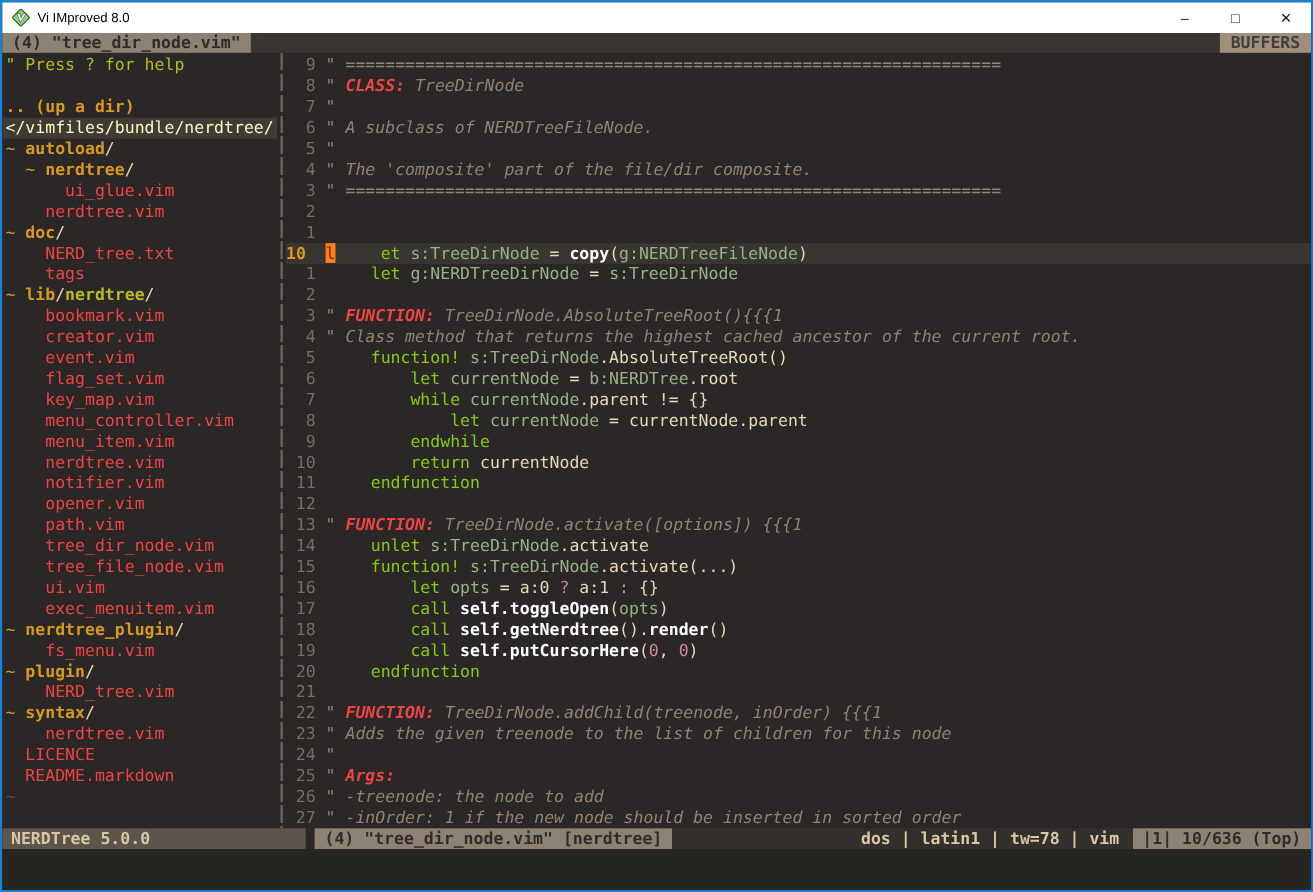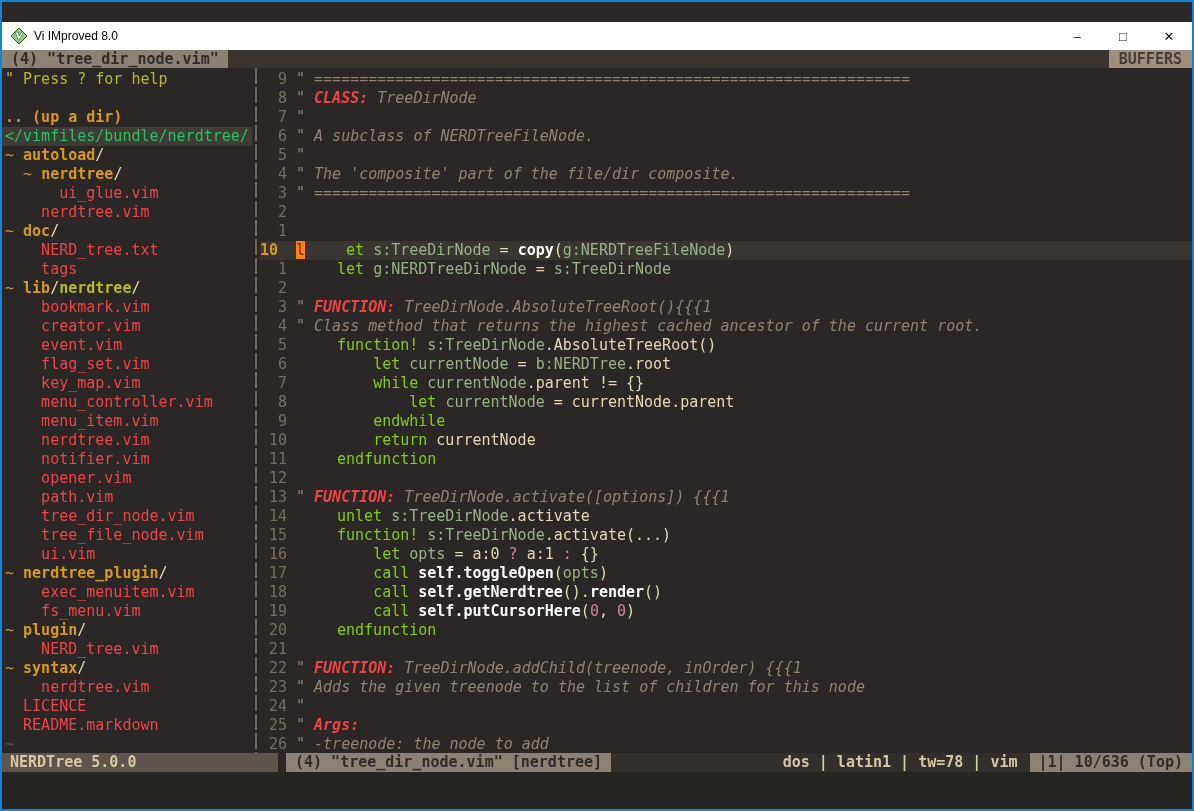--- a/index.html
+++ b/index.html
@@ -6,21 +6,21 @@
   .window{
     width:1194px;height:811px;box-sizing:border-box;
     border:2px solid #1283d6;
     display:flex;flex-direction:column;
     background:#2a2726;
     font-family:"DejaVu Sans Mono","Liberation Mono",monospace;
     overflow:hidden;
   }
   
   .titlebar{height:28px;background:#ffffff;display:flex;align-items:center;flex:none;
-    font-family:"Liberation Sans",sans-serif;font-size:12px;color:#000;margin-top:20px;}
+    font-family:"Liberation Sans",sans-serif;font-size:12px;color:#000;}
   .title-icon{margin:0 7px 0 9px;display:flex;align-items:center;}
   .title-text{white-space:nowrap;}
   .tb-spacer{flex:1;}
   .winbtn{width:46px;height:28px;display:flex;align-items:center;justify-content:center;
     font-size:13px;color:#171717;cursor:default;}
   
   .tabline{height:18px;background:#3a3531;display:flex;flex:none;
     font-size:15px;line-height:18px;font-weight:bold;white-space:pre;}
   .tab{background:#8d8173;color:#2f2c28;padding:0 9px;}
   .buffers{margin-left:auto;background:#a08f7d;color:#433e37;padding:0 10px;}
@@ -47,21 +47,21 @@
   .s-n{color:#d3869b;}
   .s-t{color:#e8d9b5;}
   .s-cur{background:#fe8019;color:#7c1d0e;}
   
   .s-h{color:#b8bb26;}
   .s-d{color:#d79921;}
   .s-db{color:#d79921;font-weight:bold;}
   .s-gb{color:#b8bb26;font-weight:bold;}
   .s-s{color:#e8d9b5;}
   .s-fl{color:#ef4444;}
-  .s-r{color:#22c55e;}
+  .s-r{color:#fef9c3;}
   .s-dim{color:#585048;}
   
   .statusbar{height:19px;flex:none;display:flex;font-size:15px;line-height:19px;
     font-weight:bold;white-space:pre;}
   .sb-left{width:276px;flex:none;background:#5d544c;color:#d9c8a4;padding-left:8px;box-sizing:border-box;}
   .sb-gap{width:8px;flex:none;background:#2a2726;}
   .sb-buf{background:#8d8173;color:#2f2c28;padding:0 9px;}
   .sb-mid{flex:1;background:#332f2c;color:#d9c8a4;text-align:right;padding-right:12px;}
   .sb-pos{background:#8d8173;color:#2f2c28;padding:0 9px;}
   
@@ -112,22 +112,22 @@
         <div class="trow"><span class="s-fl">    key_map.vim</span></div>
         <div class="trow"><span class="s-fl">    menu_controller.vim</span></div>
         <div class="trow"><span class="s-fl">    menu_item.vim</span></div>
         <div class="trow"><span class="s-fl">    nerdtree.vim</span></div>
         <div class="trow"><span class="s-fl">    notifier.vim</span></div>
         <div class="trow"><span class="s-fl">    opener.vim</span></div>
         <div class="trow"><span class="s-fl">    path.vim</span></div>
         <div class="trow"><span class="s-fl">    tree_dir_node.vim</span></div>
         <div class="trow"><span class="s-fl">    tree_file_node.vim</span></div>
         <div class="trow"><span class="s-fl">    ui.vim</span></div>
+        <div class="trow"><span class="s-fl">    exec_menuitem.vim</span></div>
         <div class="trow"><span class="s-d">~ </span><span class="s-db">nerdtree_plugin</span><span class="s-s">/</span></div>
-        <div class="trow"><span class="s-fl">    exec_menuitem.vim</span></div>
         <div class="trow"><span class="s-fl">    fs_menu.vim</span></div>
         <div class="trow"><span class="s-d">~ </span><span class="s-db">plugin</span><span class="s-s">/</span></div>
         <div class="trow"><span class="s-fl">    NERD_tree.vim</span></div>
         <div class="trow"><span class="s-d">~ </span><span class="s-db">syntax</span><span class="s-s">/</span></div>
         <div class="trow"><span class="s-fl">    nerdtree.vim</span></div>
         <div class="trow"><span class="s-fl">  LICENCE</span></div>
         <div class="trow"><span class="s-fl">  README.markdown</span></div>
         <div class="trow"><span class="s-dim">~</span></div>
       </div>
     <div class="vsep"></div>

